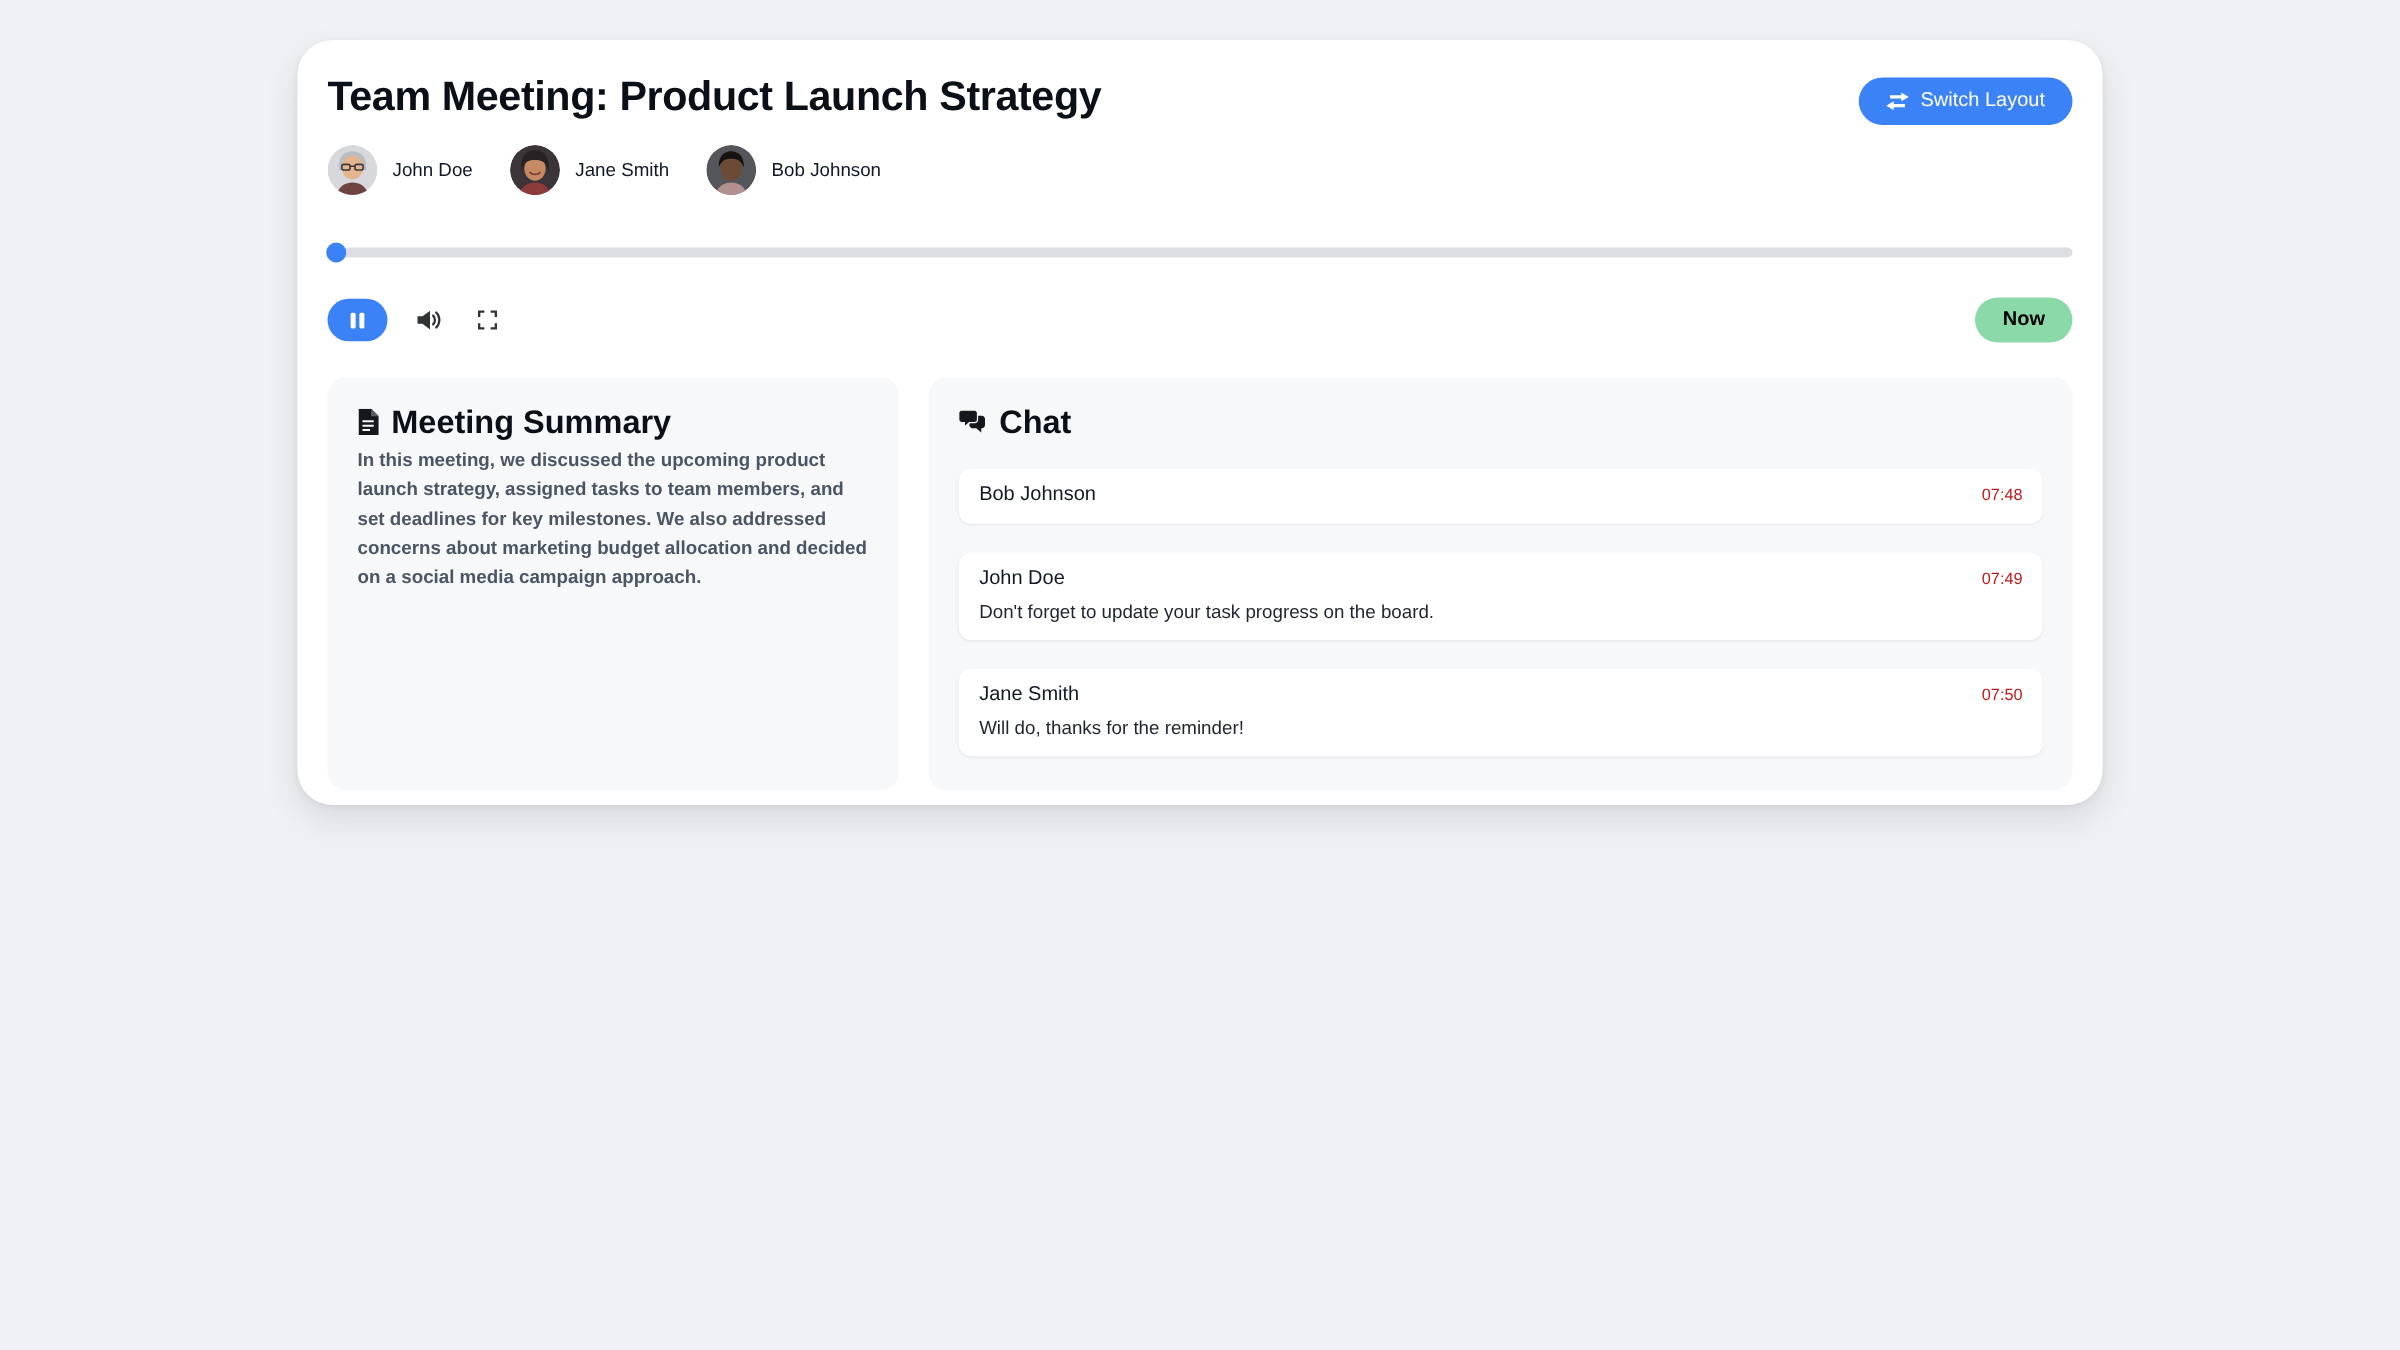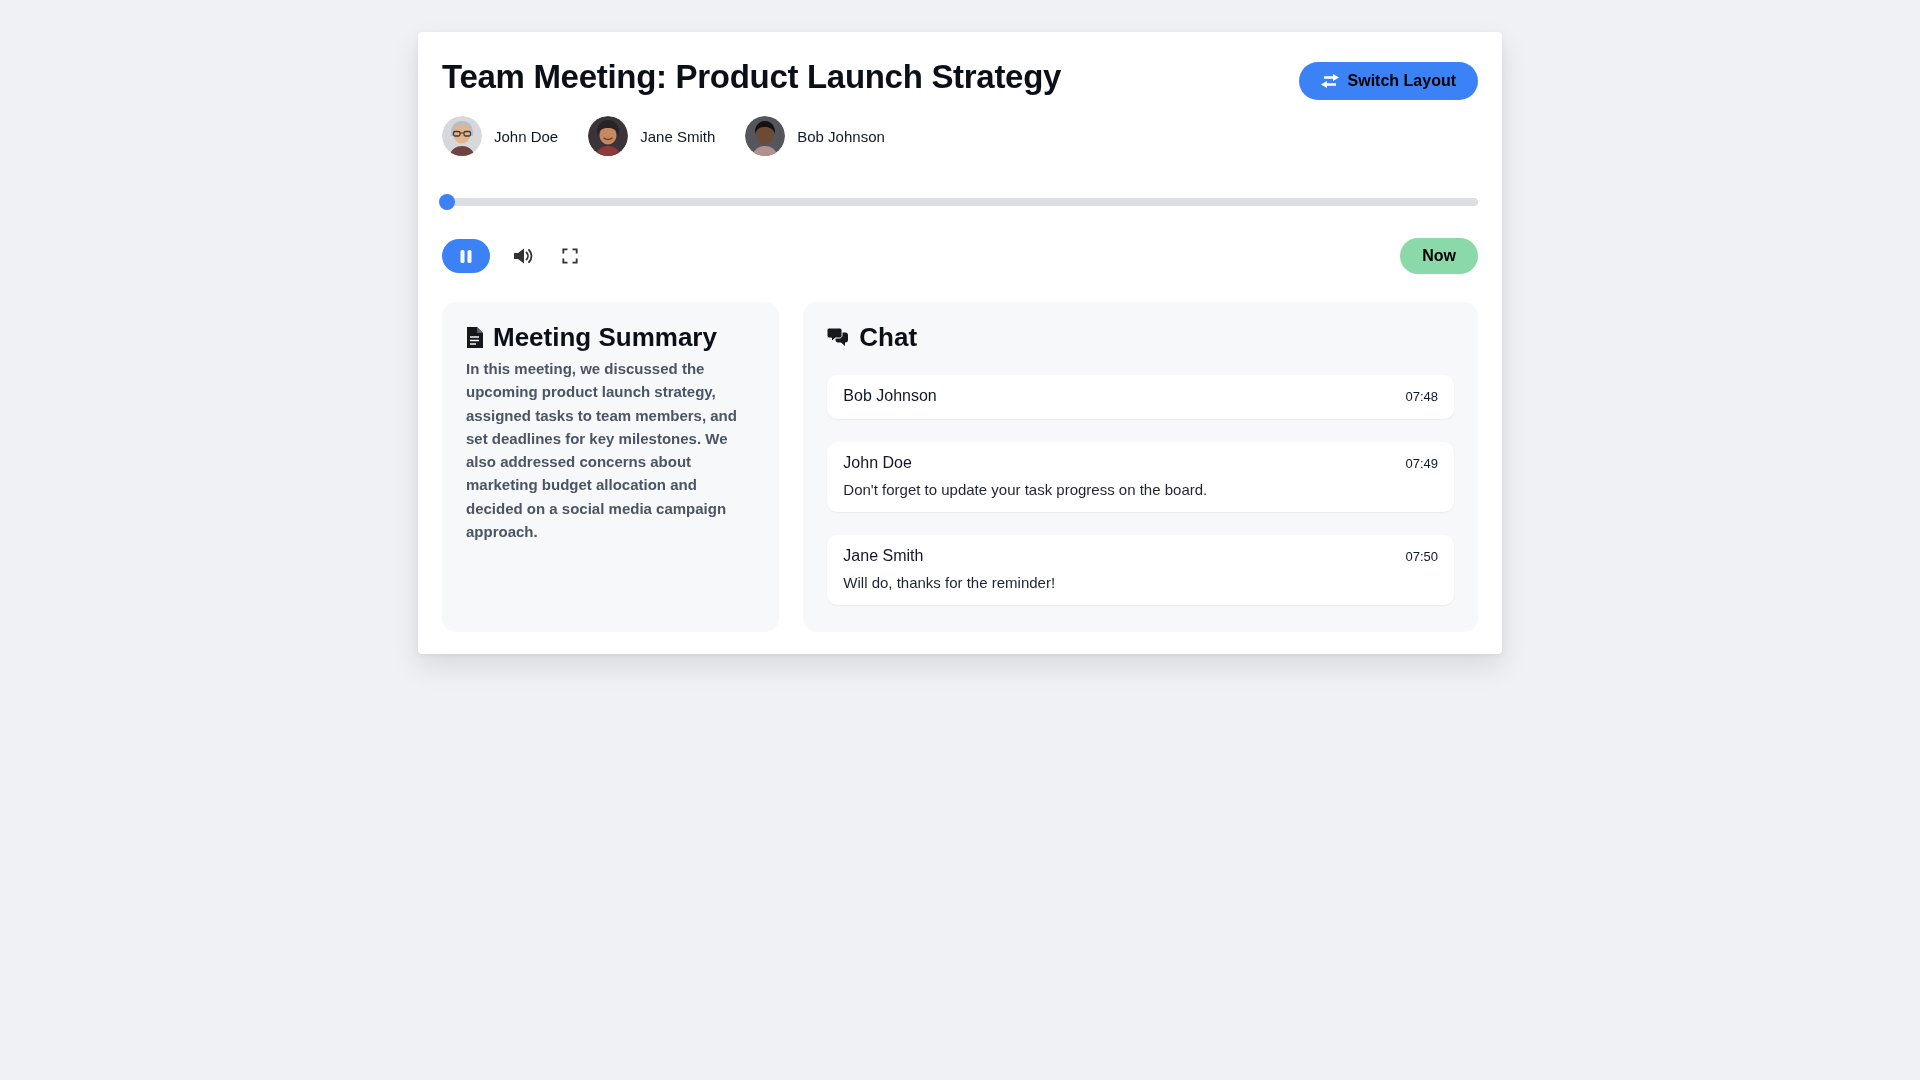--- a/index.html
+++ b/index.html
@@ -3,50 +3,50 @@
 <meta charset="utf-8">
 <style>
   * { margin: 0; padding: 0; box-sizing: border-box; }
   html, body { width: 1920px; height: 1080px; }
   body {
     background: #eff1f4;
     font-family: "Liberation Sans", "DejaVu Sans", sans-serif;
     color: #111827;
   }
   .card {
-    width: 1084px;
+    width: 1444px;
     margin: 32px auto 0;
     background: #ffffff;
-    border-radius: 4px;
+    border-radius: 28px;
     box-shadow: 0 12px 28px rgba(15, 23, 42, 0.10), 0 2px 6px rgba(15, 23, 42, 0.05);
-    padding: 26px 24px 22px;
+    padding: 26px 24px 12px;
   }
   .header-row {
     display: flex;
     align-items: flex-start;
     justify-content: space-between;
   }
   .title {
     font-size: 33px;
     font-weight: bold;
     letter-spacing: -0.3px;
     color: #0b0f17;
     line-height: 1.15;
   }
   .switch-btn {
     display: flex;
     align-items: center;
     gap: 9px;
     background: var(--accent, #3b82f6);
-    color: #000000;
+    color: #ffffff;
     border: none;
     border-radius: 999px;
     padding: 10px 22px;
     font-size: 16px;
-    font-weight: bold;
+    font-weight: normal;
     font-family: inherit;
     cursor: pointer;
     margin-top: 4px;
   }
   .participants {
     display: flex;
     align-items: center;
     gap: 30px;
     margin-top: 16px;
   }
@@ -161,21 +161,21 @@
     border-radius: 10px;
     padding: 12px 16px 14px;
     box-shadow: 0 1px 2px rgba(15, 23, 42, 0.06);
   }
   .chat-msg-top {
     display: flex;
     align-items: baseline;
     justify-content: space-between;
   }
   .chat-msg-name { font-size: 16px; color: #111827; }
-  .chat-msg-time { font-size: 13px; color: #0f172a; }
+  .chat-msg-time { font-size: 13px; color: #b91c1c; }
   .chat-msg-text { margin-top: 9px; font-size: 15px; color: #1f2430; }
 </style>
 </head>
 <body>
 
 <div class="card">
 
   <div class="header-row">
     <h1 class="title">Team Meeting: Product Launch Strategy</h1>
     <button class="switch-btn">

